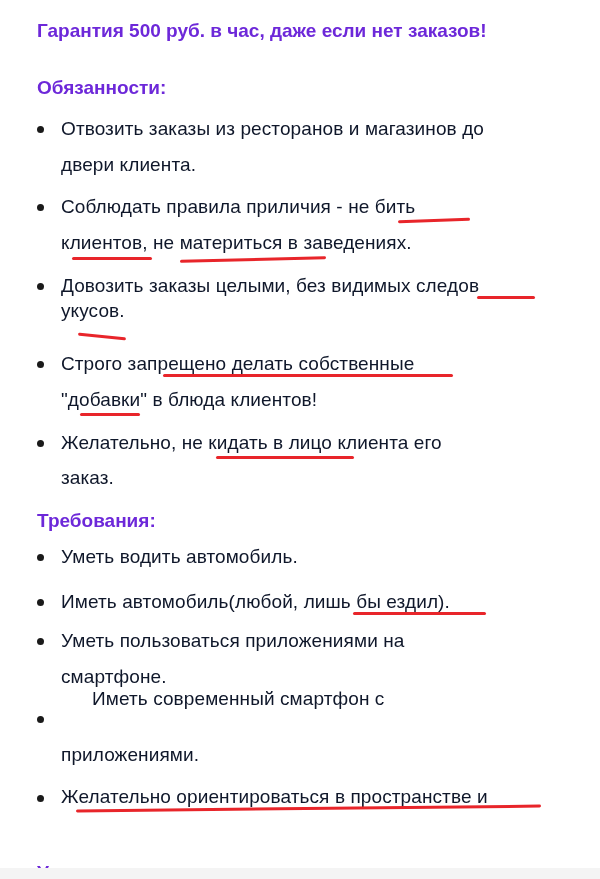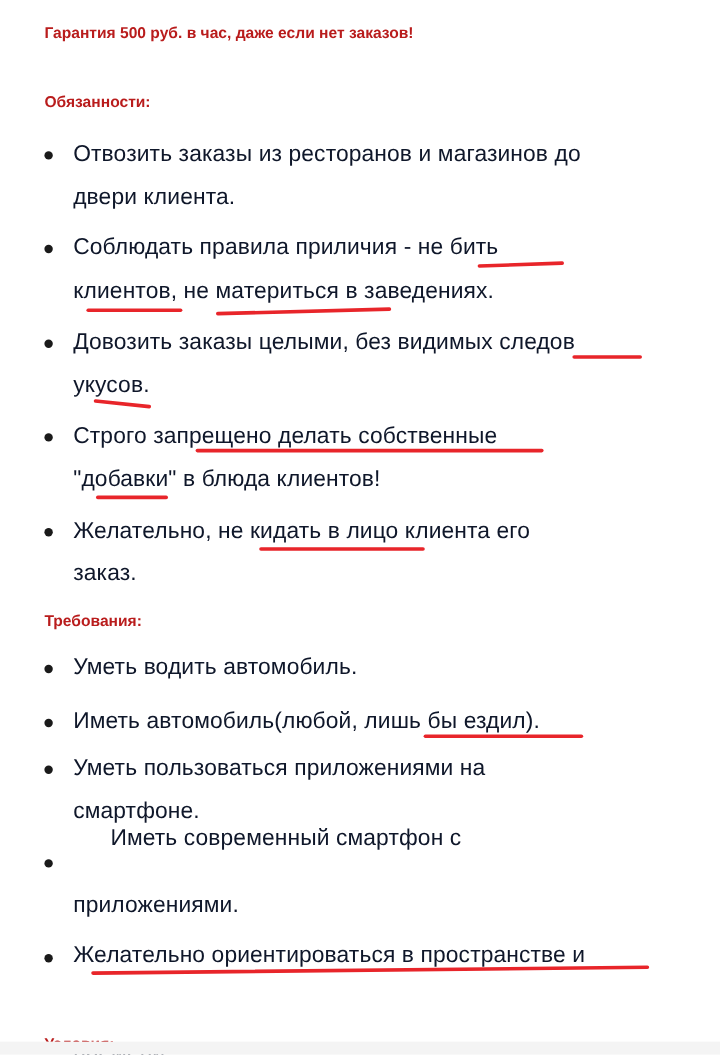--- a/index.html
+++ b/index.html
@@ -1,19 +1,19 @@
 <!DOCTYPE html>
 <html><head>
 <meta charset="utf-8">
 <style>
   html, body { margin: 0; padding: 0; background: #ffffff; }
   body { width: 600px; height: 879px; overflow: hidden; position: relative;
          font-family: "Liberation Sans", "DejaVu Sans", sans-serif; color: #1a1a1a; }
   .doc { position: absolute; left: 0; top: 0; width: 600px; }
-  .heading { position: absolute; left: 37px; font-weight: bold; font-size: 13px; color: #b91c1c; white-space: nowrap; }
+  .heading { position: absolute; left: 37px; font-weight: bold; font-size: 19px; color: #6d28d9; white-space: nowrap; }
   .line { position: absolute; left: 61px; font-size: 19px; color: #0f172a; white-space: nowrap; letter-spacing: 0.1px; }
   .bullet { position: absolute; left: 37px; width: 7px; height: 7px; border-radius: 50%; background: #1a1a1a; }
   .ul { position: absolute; height: 3px; background: #e8252a; border-radius: 2px; }
   .footer-strip { position: absolute; left: 0; top: 868px; width: 600px; height: 11px; background: #f4f4f4; }
 </style>
 </head>
 <body>
 
 <div class="doc">
 
@@ -27,21 +27,21 @@
 
   <div class="bullet" style="top:204px;"></div>
   <div class="line" style="top:196px;">Соблюдать правила приличия - не бить</div>
   <div class="line" style="top:232px;">клиентов, не материться в заведениях.</div>
   <div class="ul" style="left:398px; top:219px; width:72px; transform:rotate(-2deg);"></div>
   <div class="ul" style="left:72px; top:257px; width:80px;"></div>
   <div class="ul" style="left:180px; top:258px; width:146px; transform:rotate(-1.5deg);"></div>
 
   <div class="bullet" style="top:283px;"></div>
   <div class="line" style="top:275px;text-align:right;">Довозить заказы целыми, без видимых следов</div>
-  <div class="line" style="top:311px;">укусов.</div>
+  <div class="line" style="top:300px;">укусов.</div>
   <div class="ul" style="left:477px; top:296px; width:58px;"></div>
   <div class="ul" style="left:78px; top:335px; width:48px; transform:rotate(6deg);"></div>
 
   <div class="bullet" style="top:361px;"></div>
   <div class="line" style="top:353px;text-align:right;">Строго запрещено делать собственные</div>
   <div class="line" style="top:389px;">"добавки" в блюда клиентов!</div>
   <div class="ul" style="left:163px; top:374px; width:290px;"></div>
   <div class="ul" style="left:80px; top:413px; width:60px;"></div>
 
   <div class="bullet" style="top:440px;"></div>

